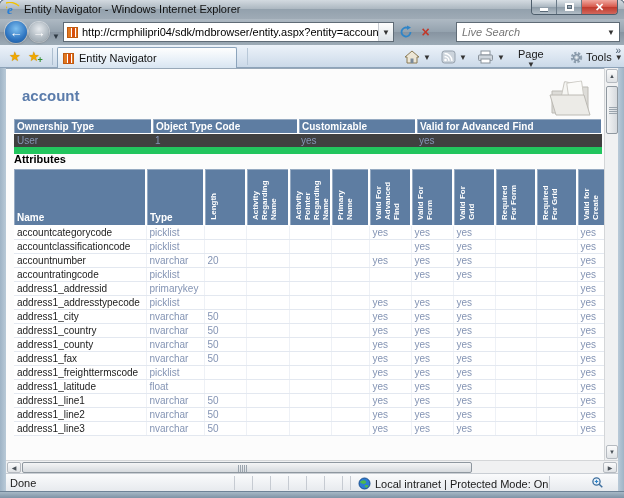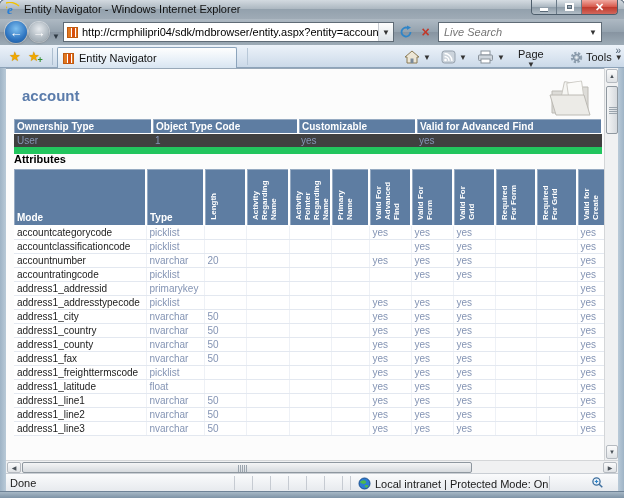--- a/index.html
+++ b/index.html
@@ -35,21 +35,21 @@
   .addressbox { position:absolute; left:63px; top:3px; width:331px; height:20px; background:#fff;
     border:1px solid #5f6b76; display:flex; align-items:center; }
   .addressbox input { border:none; outline:none; flex:1; font-size:11px; color:#000; font-family:"Liberation Sans",sans-serif; height:16px; }
   .favicon { width:11px; height:11px; margin:0 4px 0 3px; flex:0 0 auto;
     background:linear-gradient(90deg,#e07820 0 3px,#fff 3px 4px,#d8500f 4px 7px,#fff 7px 8px,#e07820 8px 11px);
     border:1px solid #c05a10; }
   .addr-drop { width:15px; height:18px; border-left:1px solid #c8ccd2; display:flex; align-items:center; justify-content:center;
     font-size:8px; color:#333; background:linear-gradient(#fdfdfd,#dde3e8); }
   .toolbtn { position:absolute; top:4px; width:17px; height:18px; display:flex; align-items:center; justify-content:center; }
   .refresh { left:397px; } .stop { left:417px; color:#c0392b; font-size:14px; font-weight:bold; }
-  .searchbox { position:absolute; left:438px; top:3px; width:164px; height:20px; background:#fff; border:1px solid #5f6b76;
+  .searchbox { position:absolute; left:456px; top:3px; width:164px; height:20px; background:#fff; border:1px solid #5f6b76;
     display:flex; align-items:center; }
   .searchbox input { border:none; outline:none; flex:1; font-size:11px; font-style:italic; color:#777; padding-left:5px; font-family:"Liberation Sans",sans-serif; }
   .search-caret { font-size:8px; color:#333; padding:0 4px 0 2px; }
 
   
   .tabbar { position:absolute; left:0; top:45px; width:624px; height:23px;
     background:linear-gradient(#ecf2f9,#d9e4f0 60%,#cbd9e8); border-bottom:1px solid #8da3b9; }
   .star { position:absolute; top:4px; font-size:13px; color:#f0a800; text-shadow:0 0 1px #a87400; }
   .star1 { left:9px; } .star2 { left:28px; }
   .star2 .plus { position:absolute; right:-3px; bottom:-1px; color:#2e8f2e; font-size:9px; font-weight:bold; text-shadow:none; }
@@ -285,21 +285,21 @@
             <col style="width:38px">
             <col style="width:42px">
             <col style="width:42px">
           <col style="width:42px">
             <col style="width:41px">
             <col style="width:41px">
             <col style="width:39px">
         </colgroup>
         <thead>
             <tr id="attr-head-row">
-              <th class="hz"><span>Mode</span></th>
+              <th class="hz"><span>Name</span></th>
               <th class="hz"><span>Type</span></th>
               <th class="vert"><span>Length</span></th>
               <th class="vert"><span>Activity Regarding Name</span></th>
               <th class="vert"><span>Activity Pointer Regarding Name</span></th>
               <th class="vert"><span>Primary Name</span></th>
               <th class="vert"><span>Valid For Advanced Find</span></th>
               <th class="vert"><span>Valid For Form</span></th>
               <th class="vert"><span>Valid For Grid</span></th>
               <th class="vert"><span>Required For Form</span></th>
               <th class="vert"><span>Required For Grid</span></th>

